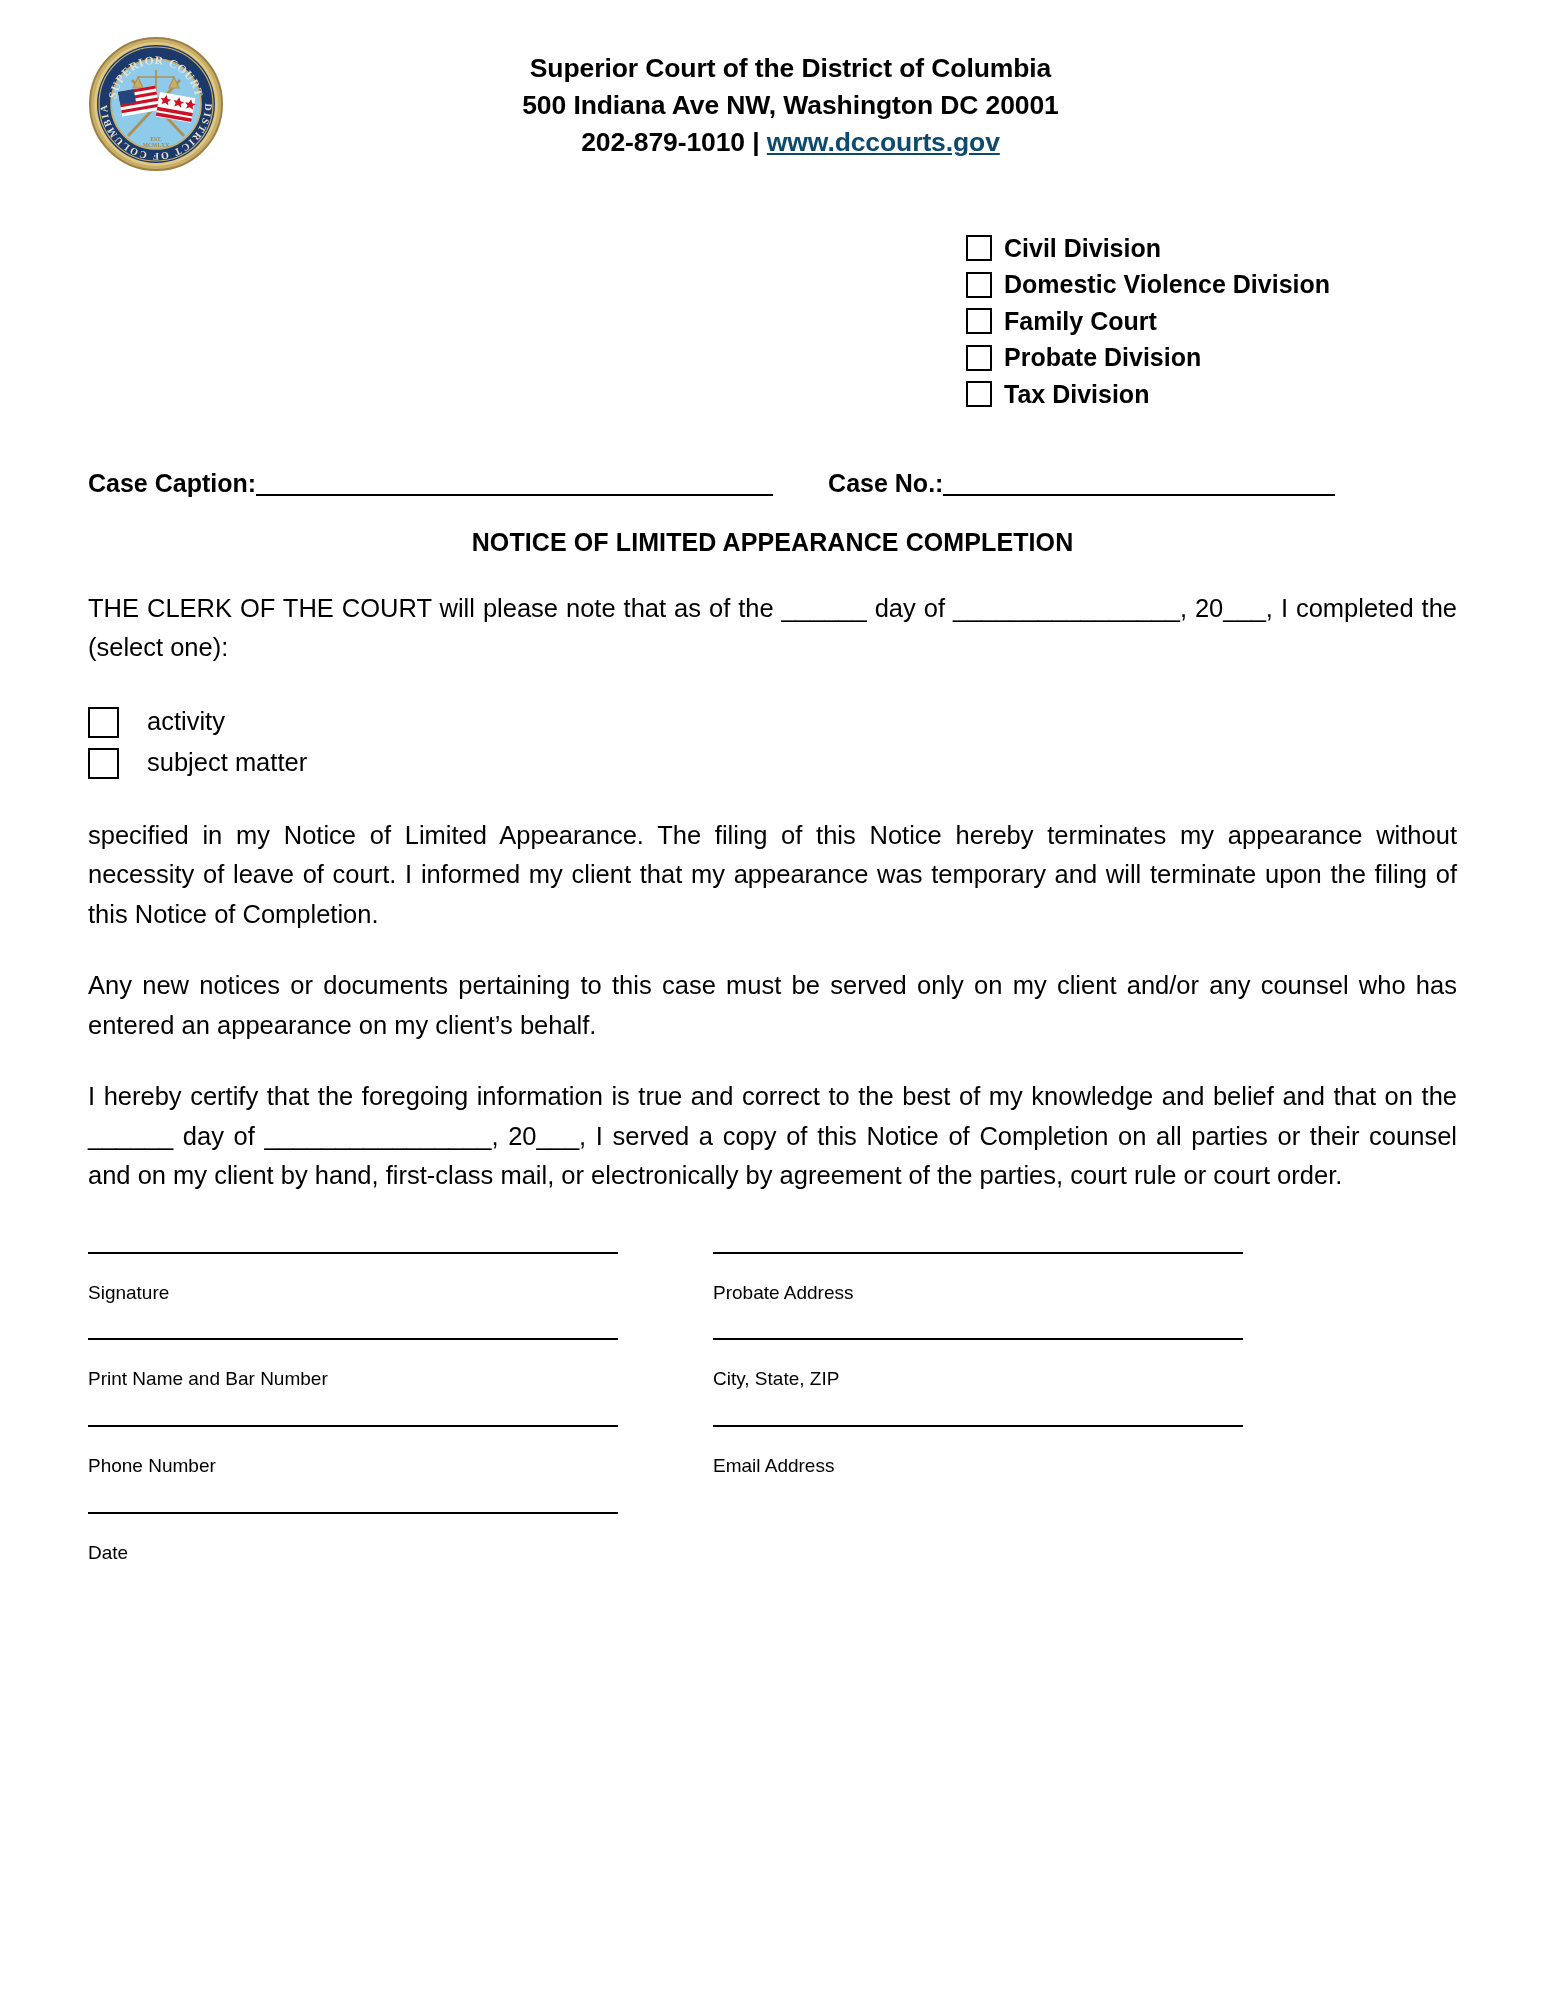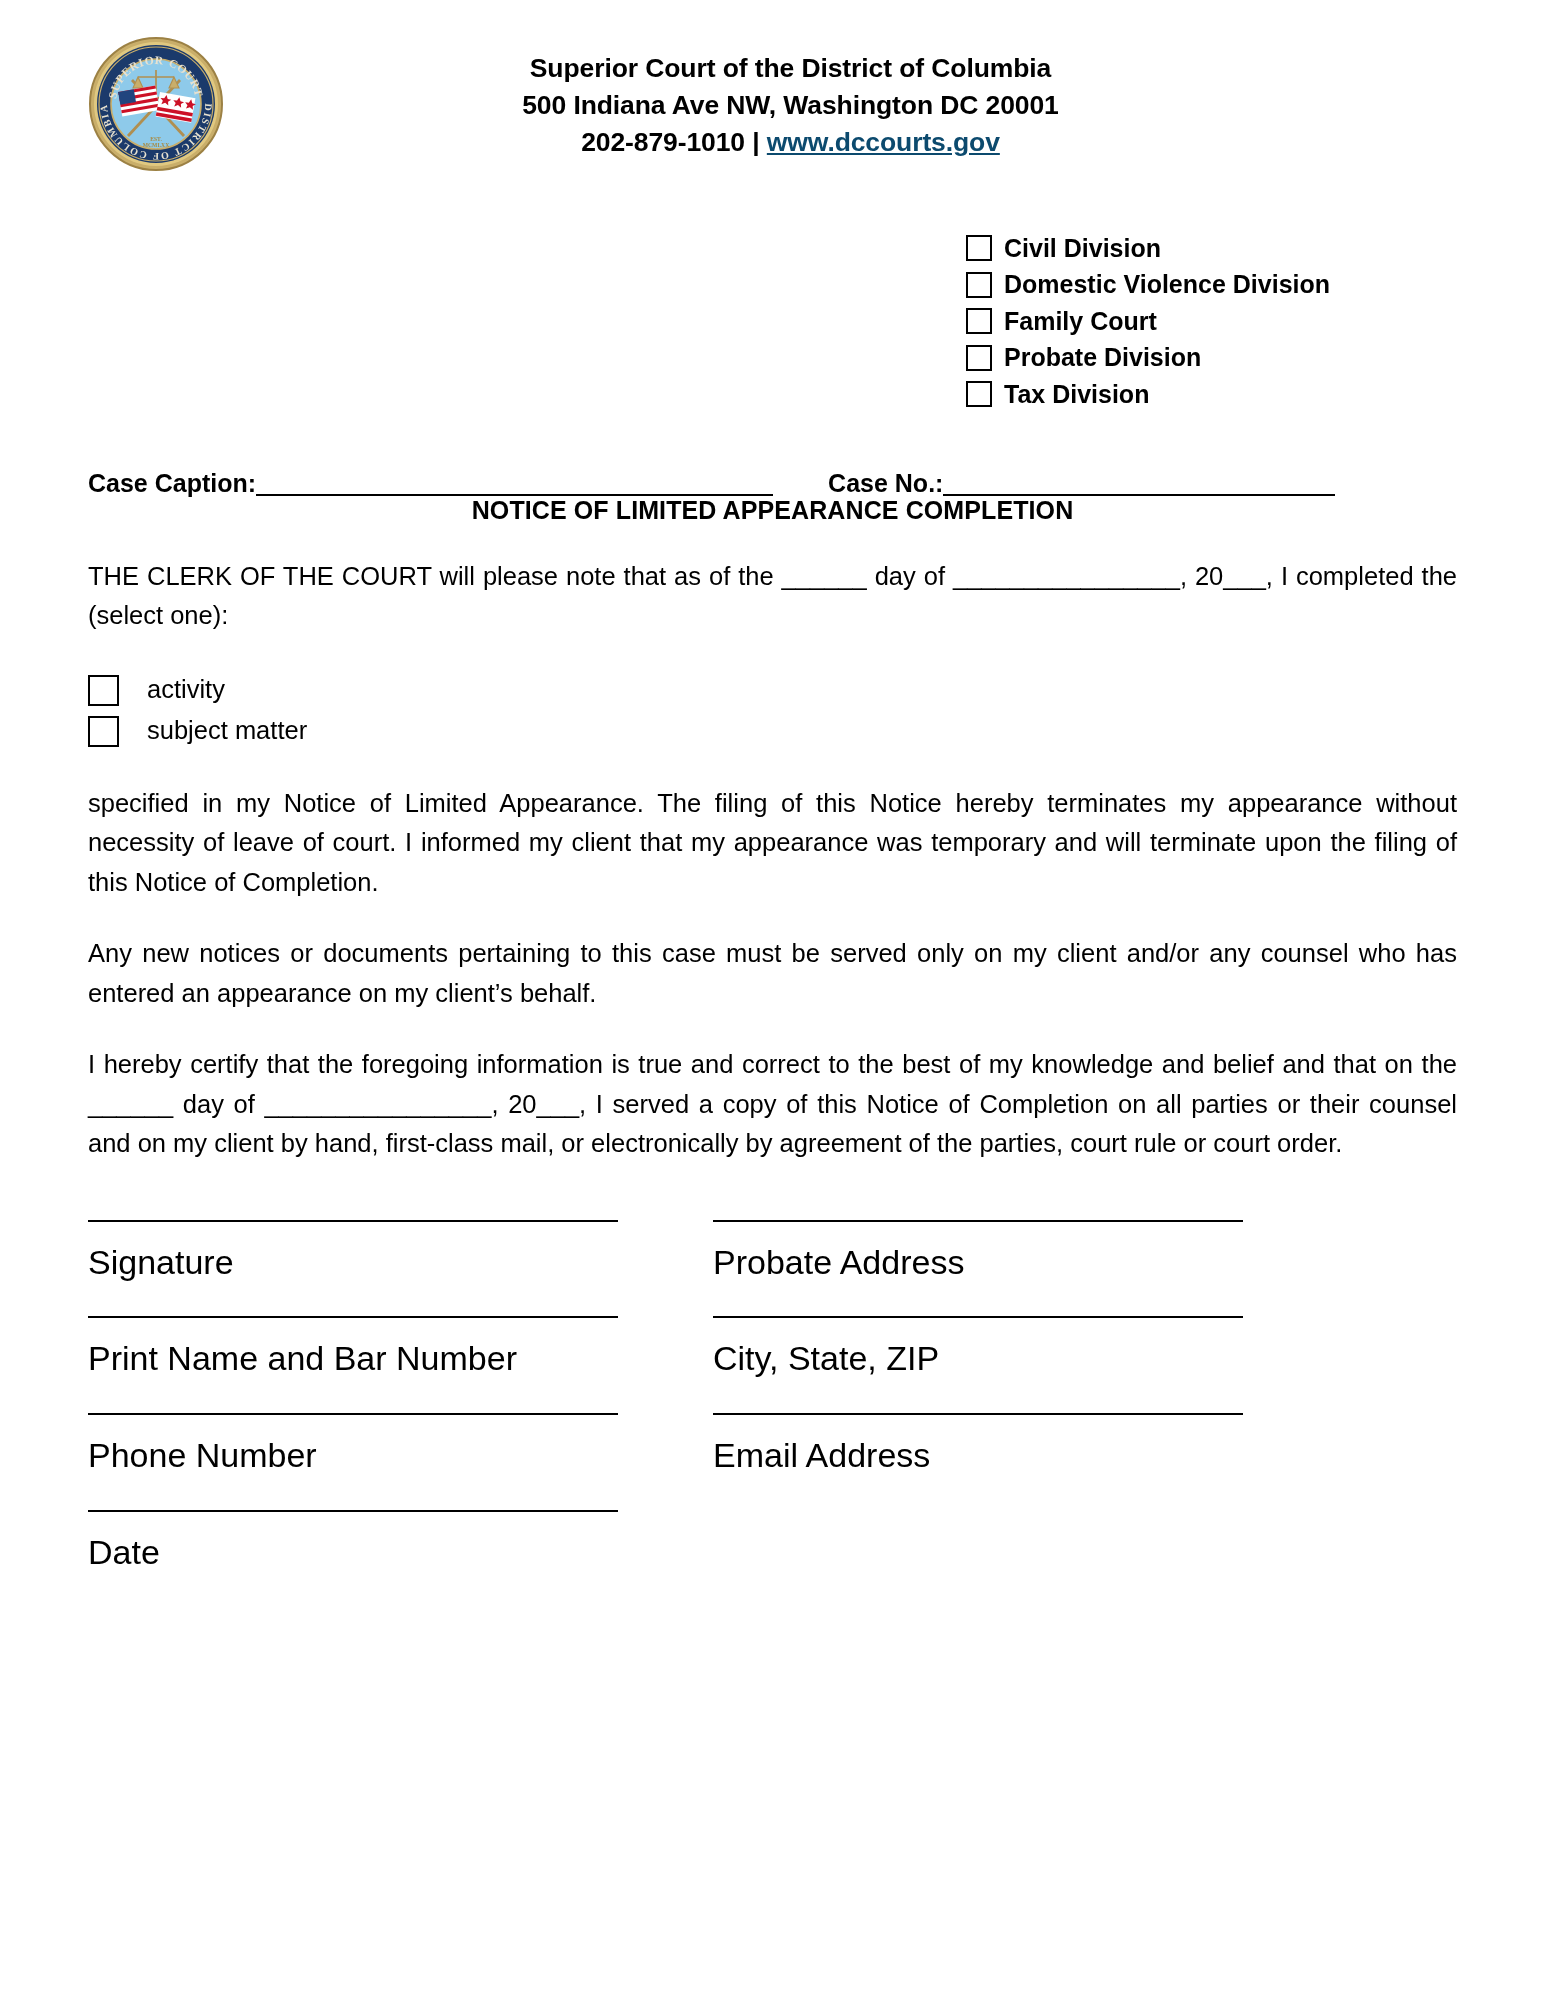--- a/index.html
+++ b/index.html
@@ -101,20 +101,21 @@
     height: 23px;
     flex: none;
   }
 
   .caption-rule { width: 517px; }
   .caseno-gap  { width: 55px; }
   .caseno-rule { width: 392px; }
 
   
   .doc-title {
+    margin-top: 32px;
     text-align: center;
     font-size: 25px;
     font-weight: bold;
     letter-spacing: 0.1px;
   }
 
   
   .body-p {
     font-size: 25.5px;
     line-height: 1.55;
@@ -163,22 +164,22 @@
 
   .sig-col.right { margin-left: 45px; }
 
   .sig-line {
     border-bottom: 2.4px solid #000;
     width: 530px;
     height: 6px;
   }
 
   .sig-label {
-    font-size: 34px;
-    margin-top: 20px;
+    font-size: 19px;
+    margin-top: 28px;
     line-height: 1.2;
   }
 
   .spacer-empty { width: 580px; }
 </style>
 </head>
 <body>
 
 <div class="page">
 

